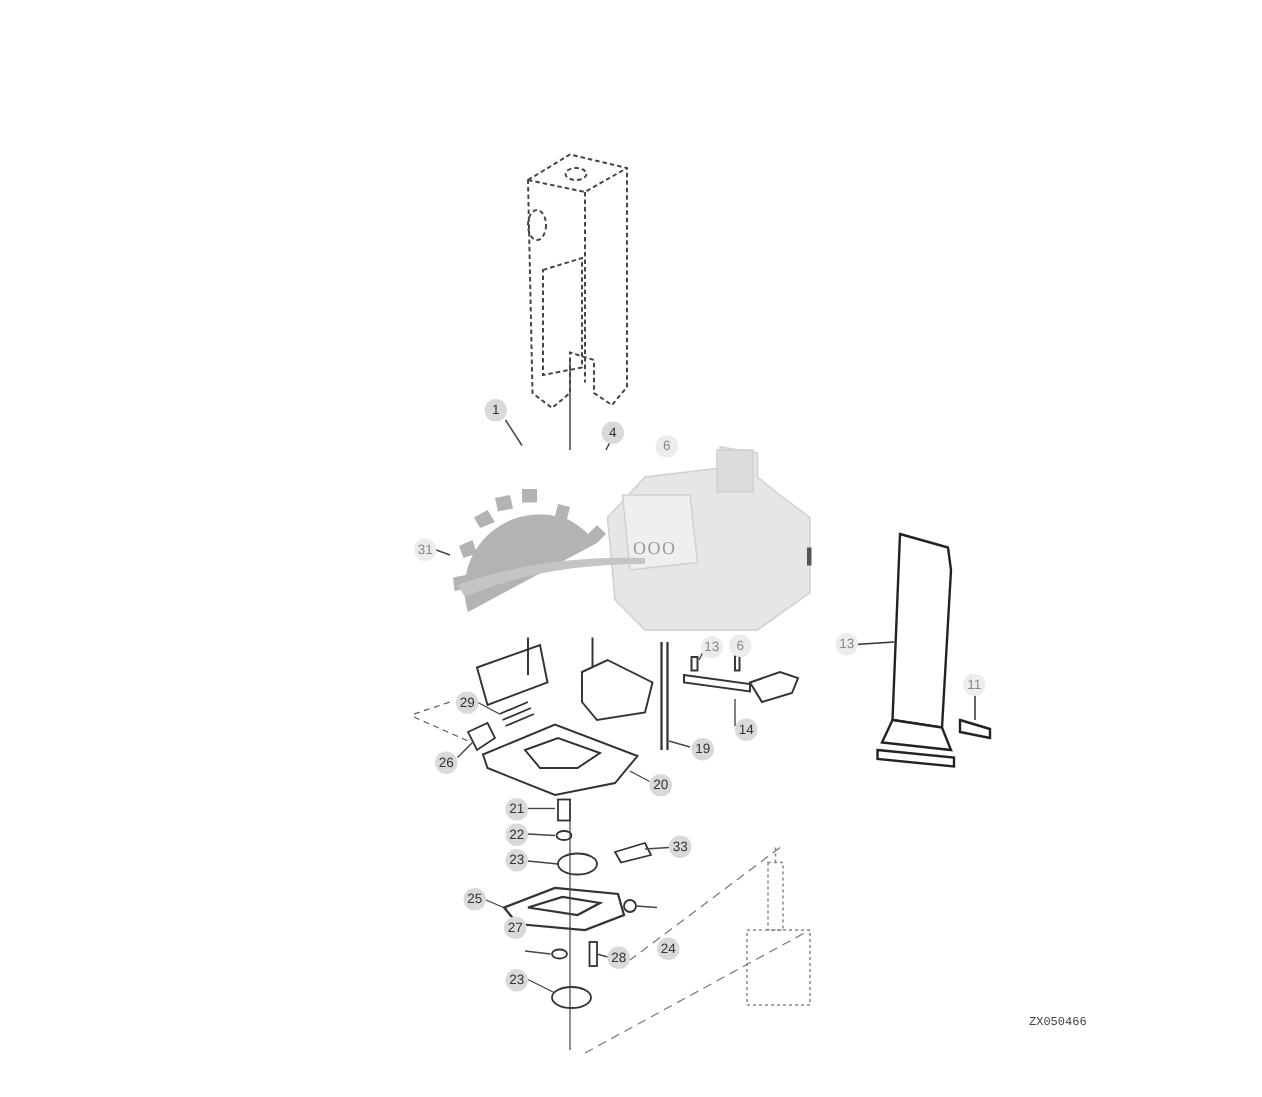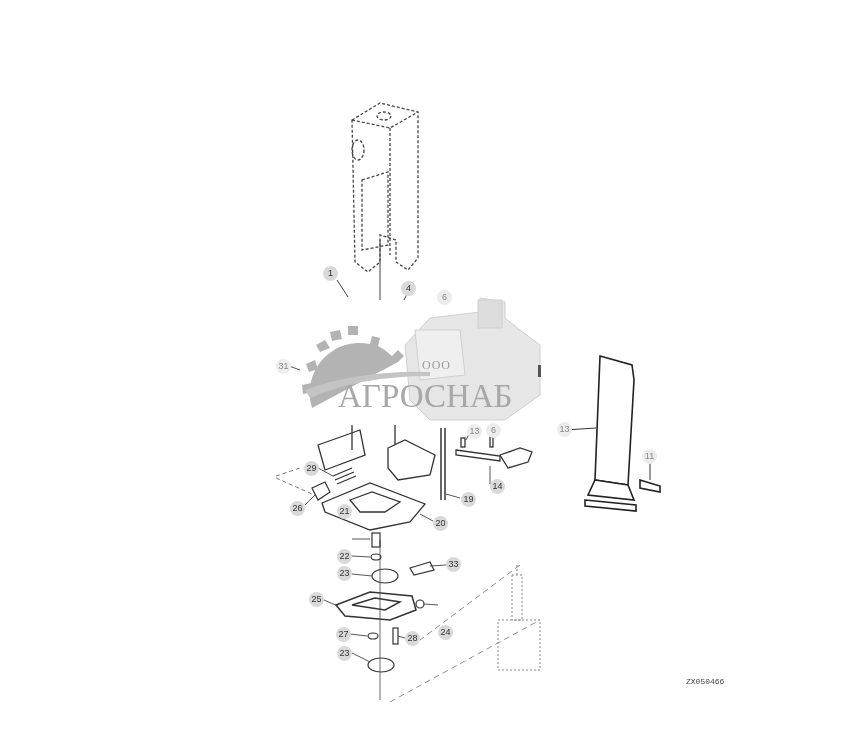--- a/index.html
+++ b/index.html
@@ -130,40 +130,39 @@
     <line x1="405" y1="638" x2="398" y2="636"></line>
     <line x1="352" y1="653" x2="370" y2="662"></line>
     <line x1="460" y1="498" x2="446" y2="494"></line>
     <line x1="490" y1="484" x2="490" y2="466"></line>
     <line x1="470" y1="432" x2="466" y2="440"></line>
   </g>
 </svg>
 
 
 <div class="wm-ooo">ООО</div>
-<div class="wm-name">АГРОСНАБ</div>
 
 
 <div class="callout" style="left:323px;top:266px;">1</div>
 <div class="callout" style="left:401px;top:281px;">4</div>
 <div class="callout light" style="left:437px;top:290px;">6</div>
 <div class="callout light" style="left:276px;top:359px;">31</div>
 <div class="callout light" style="left:467px;top:424px;">13</div>
 <div class="callout light" style="left:486px;top:423px;">6</div>
 <div class="callout" style="left:490px;top:479px;">14</div>
 <div class="callout" style="left:461px;top:492px;">19</div>
 <div class="callout" style="left:304px;top:461px;">29</div>
 <div class="callout" style="left:290px;top:501px;">26</div>
 <div class="callout" style="left:433px;top:516px;">20</div>
-<div class="callout" style="left:337px;top:504px;">21</div>
+<div class="callout" style="left:337px;top:532px;">21</div>
 <div class="callout" style="left:337px;top:549px;">22</div>
 <div class="callout" style="left:337px;top:566px;">23</div>
 <div class="callout" style="left:446px;top:557px;">33</div>
 <div class="callout" style="left:309px;top:592px;">25</div>
 <div class="callout" style="left:438px;top:625px;">24</div>
-<div class="callout" style="left:336px;top:627px;">27</div>
+<div class="callout" style="left:336px;top:611px;">27</div>
 <div class="callout" style="left:405px;top:631px;">28</div>
 <div class="callout" style="left:337px;top:646px;">23</div>
 <div class="callout light" style="left:557px;top:422px;">13</div>
 <div class="callout light" style="left:642px;top:449px;">11</div>
 
 <div class="figid">ZX050466</div>
 </div>
 
 </body></html>

